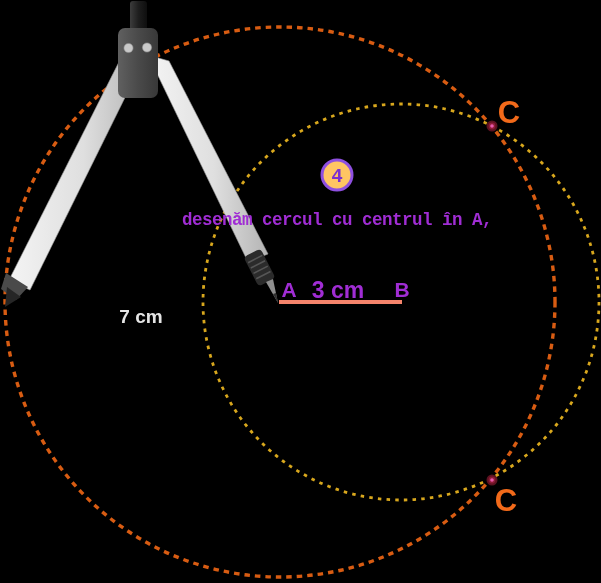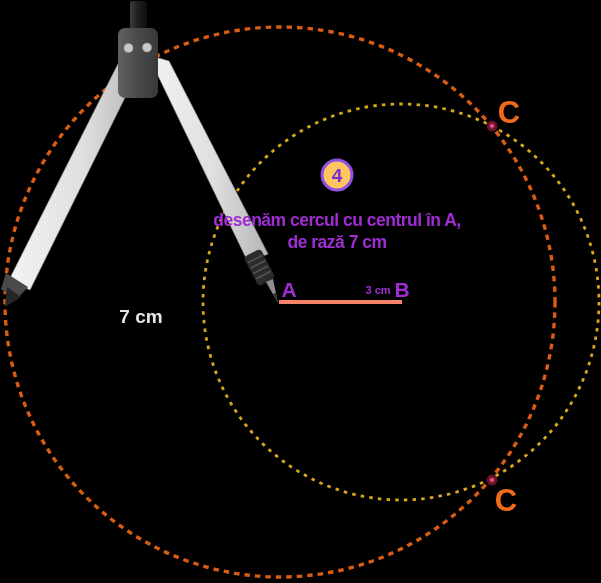--- a/index.html
+++ b/index.html
@@ -13,23 +13,23 @@
   }
   #figure-svg { position: absolute; left: 0; top: 0; }
   .lbl {
     position: absolute;
     transform: translate(-50%, -50%);
     font-weight: bold;
     white-space: nowrap;
     line-height: 1;
   }
   .purple { color: #A02DD4; }
-  .instr { font-size: 17.5px; letter-spacing: -0.5px; }
+  .instr { font-size: 17.5px; letter-spacing: -0.5px; font-family: Liberation Mono, monospace; }
   .point-lbl { font-size: 21px; }
-  .len-lbl { font-size: 11px; margin-left: 40px; }
+  .len-lbl { font-size: 23px; }
   .gray-lbl { font-size: 19px; color: #e5e5e5; }
   .c-lbl { font-size: 31px; color: #F26A1A; }
   #step-badge {
     position: absolute;
     left: 337px; top: 175px;
     transform: translate(-50%, -50%);
     width: 27px; height: 27px;
     border-radius: 50%;
     background: #FFC563;
     border: 3px solid #8E4FE0;
@@ -105,21 +105,20 @@
       <circle cx="492" cy="480" r="3.4" fill="#8C1B35"></circle>
       <circle cx="492" cy="480" r="1.8" fill="#E85AAD"></circle>
     </g>
   </svg>
 
   <div id="step-badge">
     <span>4</span>
   </div>
 
   <div class="lbl purple instr" style="left:337px; top:221px;">desenăm cercul cu centrul în A,</div>
-  <div class="lbl purple instr" style="left:337px; top:243px;">de rază 7 cm</div>
 
   <div class="lbl purple point-lbl" style="left:289px; top:289px;">A</div>
   <div class="lbl purple len-lbl" style="left:338px; top:290px;">3 cm</div>
   <div class="lbl purple point-lbl" style="left:402px; top:289px;">B</div>
   <div class="lbl gray-lbl" style="left:141px; top:316px;">7 cm</div>
   <div class="lbl c-lbl" style="left:509px; top:112px;">C</div>
   <div class="lbl c-lbl" style="left:506px; top:500px;">C</div>
 
 </div>
 

